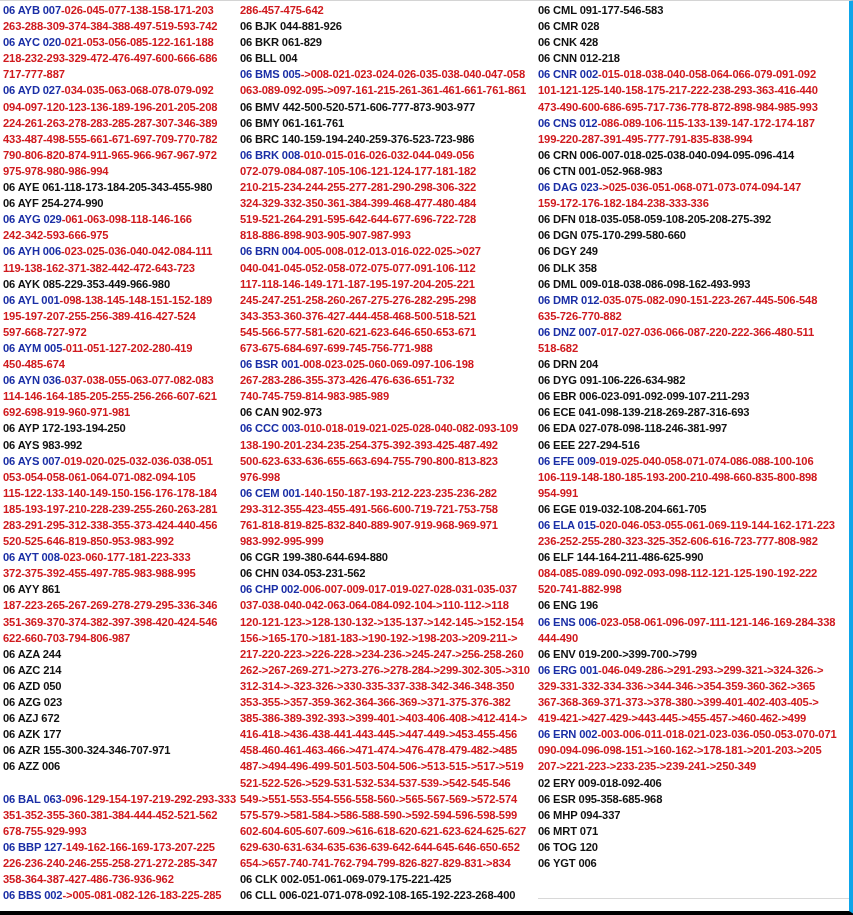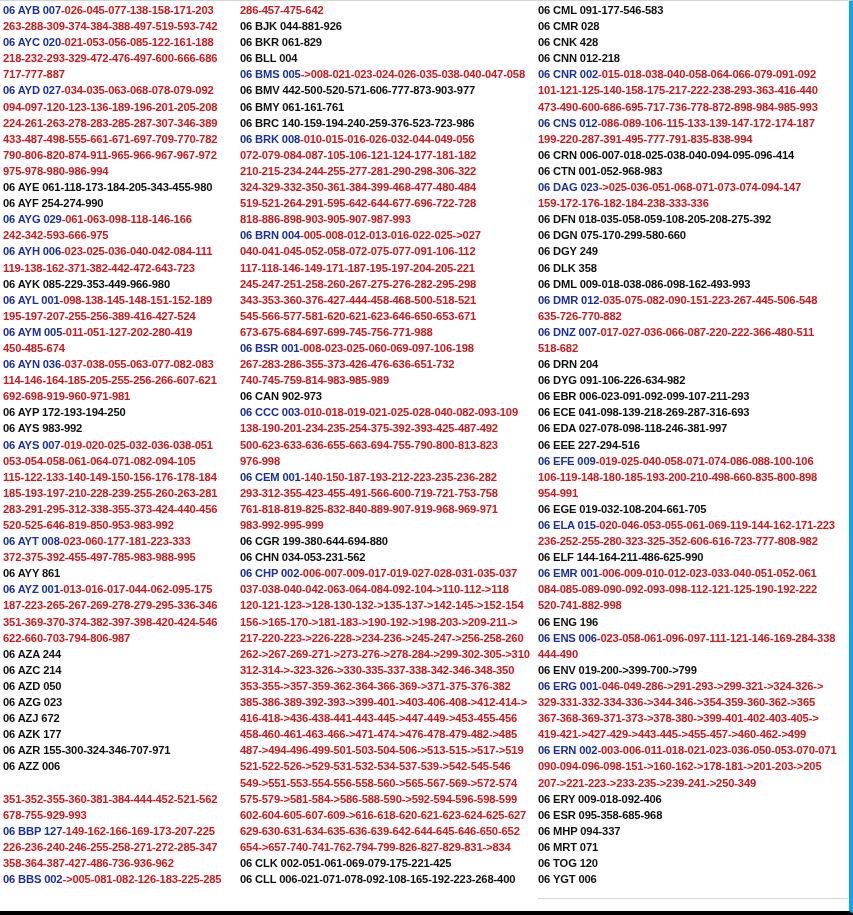--- a/index.html
+++ b/index.html
@@ -57,62 +57,64 @@
       <div class="line"><span class="code"></span><span class="nums">975-978-980-986-994</span></div>
       <div class="line"><span class="code plain">06 AYE</span><span class="nums plain"> 061-118-173-184-205-343-455-980</span></div>
       <div class="line"><span class="code plain">06 AYF</span><span class="nums plain"> 254-274-990</span></div>
       <div class="line"><span class="code">06 AYG 029</span><span class="nums">-061-063-098-118-146-166</span></div>
       <div class="line"><span class="code"></span><span class="nums">242-342-593-666-975</span></div>
       <div class="line"><span class="code">06 AYH 006</span><span class="nums">-023-025-036-040-042-084-111</span></div>
       <div class="line"><span class="code"></span><span class="nums">119-138-162-371-382-442-472-643-723</span></div>
       <div class="line"><span class="code plain">06 AYK</span><span class="nums plain"> 085-229-353-449-966-980</span></div>
       <div class="line"><span class="code">06 AYL 001</span><span class="nums">-098-138-145-148-151-152-189</span></div>
       <div class="line"><span class="code"></span><span class="nums">195-197-207-255-256-389-416-427-524</span></div>
+      <div class="line"><span class="code"></span><span class="nums">597-668-727-972</span></div>
       <div class="line"><span class="code">06 AYM 005</span><span class="nums">-011-051-127-202-280-419</span></div>
       <div class="line"><span class="code"></span><span class="nums">450-485-674</span></div>
       <div class="line"><span class="code">06 AYN 036</span><span class="nums">-037-038-055-063-077-082-083</span></div>
       <div class="line"><span class="code"></span><span class="nums">114-146-164-185-205-255-256-266-607-621</span></div>
       <div class="line"><span class="code"></span><span class="nums">692-698-919-960-971-981</span></div>
       <div class="line"><span class="code plain">06 AYP</span><span class="nums plain"> 172-193-194-250</span></div>
       <div class="line"><span class="code plain">06 AYS</span><span class="nums plain"> 983-992</span></div>
       <div class="line"><span class="code">06 AYS 007</span><span class="nums">-019-020-025-032-036-038-051</span></div>
       <div class="line"><span class="code"></span><span class="nums">053-054-058-061-064-071-082-094-105</span></div>
       <div class="line"><span class="code"></span><span class="nums">115-122-133-140-149-150-156-176-178-184</span></div>
       <div class="line"><span class="code"></span><span class="nums">185-193-197-210-228-239-255-260-263-281</span></div>
       <div class="line"><span class="code"></span><span class="nums">283-291-295-312-338-355-373-424-440-456</span></div>
       <div class="line"><span class="code"></span><span class="nums">520-525-646-819-850-953-983-992</span></div>
       <div class="line"><span class="code">06 AYT 008</span><span class="nums">-023-060-177-181-223-333</span></div>
       <div class="line"><span class="code"></span><span class="nums">372-375-392-455-497-785-983-988-995</span></div>
       <div class="line"><span class="code plain">06 AYY</span><span class="nums plain"> 861</span></div>
-      <div class="line"><span class="code">06 AYZ 001</span><span class="nums">-013-016-017-044-062-095-175</span></div>
       <div class="line"><span class="code"></span><span class="nums">187-223-265-267-269-278-279-295-336-346</span></div>
       <div class="line"><span class="code"></span><span class="nums">351-369-370-374-382-397-398-420-424-546</span></div>
       <div class="line"><span class="code"></span><span class="nums">622-660-703-794-806-987</span></div>
       <div class="line"><span class="code plain">06 AZA</span><span class="nums plain"> 244</span></div>
       <div class="line"><span class="code plain">06 AZC</span><span class="nums plain"> 214</span></div>
       <div class="line"><span class="code plain">06 AZD</span><span class="nums plain"> 050</span></div>
       <div class="line"><span class="code plain">06 AZG</span><span class="nums plain"> 023</span></div>
       <div class="line"><span class="code plain">06 AZJ</span><span class="nums plain"> 672</span></div>
       <div class="line"><span class="code plain">06 AZK</span><span class="nums plain"> 177</span></div>
       <div class="line"><span class="code plain">06 AZR</span><span class="nums plain"> 155-300-324-346-707-971</span></div>
       <div class="line"><span class="code plain">06 AZZ</span><span class="nums plain"> 006</span></div>
       <div class="line blank"><span class="code plain"></span><span class="nums plain"></span></div>
+      <div class="line"><span class="code">06 BAL 063</span><span class="nums">-096-129-154-197-219-292-293-333</span></div>
       <div class="line"><span class="code"></span><span class="nums">351-352-355-360-381-384-444-452-521-562</span></div>
       <div class="line"><span class="code"></span><span class="nums">678-755-929-993</span></div>
       <div class="line"><span class="code">06 BBP 127</span><span class="nums">-149-162-166-169-173-207-225</span></div>
       <div class="line"><span class="code"></span><span class="nums">226-236-240-246-255-258-271-272-285-347</span></div>
       <div class="line"><span class="code"></span><span class="nums">358-364-387-427-486-736-936-962</span></div>
       <div class="line"><span class="code">06 BBS 002</span><span class="nums">-&gt;005-081-082-126-183-225-285</span></div>
     </div>
   <div class="col col-2">
       <div class="line"><span class="code"></span><span class="nums">286-457-475-642</span></div>
       <div class="line"><span class="code plain">06 BJK</span><span class="nums plain"> 044-881-926</span></div>
       <div class="line"><span class="code plain">06 BKR</span><span class="nums plain"> 061-829</span></div>
       <div class="line"><span class="code plain">06 BLL</span><span class="nums plain"> 004</span></div>
       <div class="line"><span class="code">06 BMS 005</span><span class="nums">-&gt;008-021-023-024-026-035-038-040-047-058</span></div>
+      <div class="line"><span class="code"></span><span class="nums">063-089-092-095-&gt;097-161-215-261-361-461-661-761-861</span></div>
       <div class="line"><span class="code plain">06 BMV</span><span class="nums plain"> 442-500-520-571-606-777-873-903-977</span></div>
       <div class="line"><span class="code plain">06 BMY</span><span class="nums plain"> 061-161-761</span></div>
       <div class="line"><span class="code plain">06 BRC</span><span class="nums plain"> 140-159-194-240-259-376-523-723-986</span></div>
       <div class="line"><span class="code">06 BRK 008</span><span class="nums">-010-015-016-026-032-044-049-056</span></div>
       <div class="line"><span class="code"></span><span class="nums">072-079-084-087-105-106-121-124-177-181-182</span></div>
       <div class="line"><span class="code"></span><span class="nums">210-215-234-244-255-277-281-290-298-306-322</span></div>
       <div class="line"><span class="code"></span><span class="nums">324-329-332-350-361-384-399-468-477-480-484</span></div>
       <div class="line"><span class="code"></span><span class="nums">519-521-264-291-595-642-644-677-696-722-728</span></div>
       <div class="line"><span class="code"></span><span class="nums">818-886-898-903-905-907-987-993</span></div>
       <div class="line"><span class="code">06 BRN 004</span><span class="nums">-005-008-012-013-016-022-025-&gt;027</span></div>
@@ -186,35 +188,34 @@
       <div class="line"><span class="code plain">06 ECE</span><span class="nums plain"> 041-098-139-218-269-287-316-693</span></div>
       <div class="line"><span class="code plain">06 EDA</span><span class="nums plain"> 027-078-098-118-246-381-997</span></div>
       <div class="line"><span class="code plain">06 EEE</span><span class="nums plain"> 227-294-516</span></div>
       <div class="line"><span class="code">06 EFE 009</span><span class="nums">-019-025-040-058-071-074-086-088-100-106</span></div>
       <div class="line"><span class="code"></span><span class="nums">106-119-148-180-185-193-200-210-498-660-835-800-898</span></div>
       <div class="line"><span class="code"></span><span class="nums">954-991</span></div>
       <div class="line"><span class="code plain">06 EGE</span><span class="nums plain"> 019-032-108-204-661-705</span></div>
       <div class="line"><span class="code">06 ELA 015</span><span class="nums">-020-046-053-055-061-069-119-144-162-171-223</span></div>
       <div class="line"><span class="code"></span><span class="nums">236-252-255-280-323-325-352-606-616-723-777-808-982</span></div>
       <div class="line"><span class="code plain">06 ELF</span><span class="nums plain"> 144-164-211-486-625-990</span></div>
-      <div class="line"><span class="code">06 EMR 001</span><span class="nums">-006-009-010-012-023-033-040-051-052-061</span></div>
       <div class="line"><span class="code"></span><span class="nums">084-085-089-090-092-093-098-112-121-125-190-192-222</span></div>
       <div class="line"><span class="code"></span><span class="nums">520-741-882-998</span></div>
       <div class="line"><span class="code plain">06 ENG</span><span class="nums plain"> 196</span></div>
       <div class="line"><span class="code">06 ENS 006</span><span class="nums">-023-058-061-096-097-111-121-146-169-284-338</span></div>
       <div class="line"><span class="code"></span><span class="nums">444-490</span></div>
       <div class="line"><span class="code plain">06 ENV</span><span class="nums plain"> 019-200-&gt;399-700-&gt;799</span></div>
       <div class="line"><span class="code">06 ERG 001</span><span class="nums">-046-049-286-&gt;291-293-&gt;299-321-&gt;324-326-&gt;</span></div>
       <div class="line"><span class="code"></span><span class="nums">329-331-332-334-336-&gt;344-346-&gt;354-359-360-362-&gt;365</span></div>
       <div class="line"><span class="code"></span><span class="nums">367-368-369-371-373-&gt;378-380-&gt;399-401-402-403-405-&gt;</span></div>
       <div class="line"><span class="code"></span><span class="nums">419-421-&gt;427-429-&gt;443-445-&gt;455-457-&gt;460-462-&gt;499</span></div>
       <div class="line"><span class="code">06 ERN 002</span><span class="nums">-003-006-011-018-021-023-036-050-053-070-071</span></div>
       <div class="line"><span class="code"></span><span class="nums">090-094-096-098-151-&gt;160-162-&gt;178-181-&gt;201-203-&gt;205</span></div>
       <div class="line"><span class="code"></span><span class="nums">207-&gt;221-223-&gt;233-235-&gt;239-241-&gt;250-349</span></div>
-      <div class="line"><span class="code plain">06 ERY</span><span class="nums plain"> 009-018-092-406</span></div>
+      <div class="line"><span class="code plain">02 ERY</span><span class="nums plain"> 009-018-092-406</span></div>
       <div class="line"><span class="code plain">06 ESR</span><span class="nums plain"> 095-358-685-968</span></div>
       <div class="line"><span class="code plain">06 MHP</span><span class="nums plain"> 094-337</span></div>
       <div class="line"><span class="code plain">06 MRT</span><span class="nums plain"> 071</span></div>
       <div class="line"><span class="code plain">06 TOG</span><span class="nums plain"> 120</span></div>
       <div class="line"><span class="code plain">06 YGT</span><span class="nums plain"> 006</span></div>
     </div>
   <div class="rule"></div>
 </div>
 
 </body></html>

